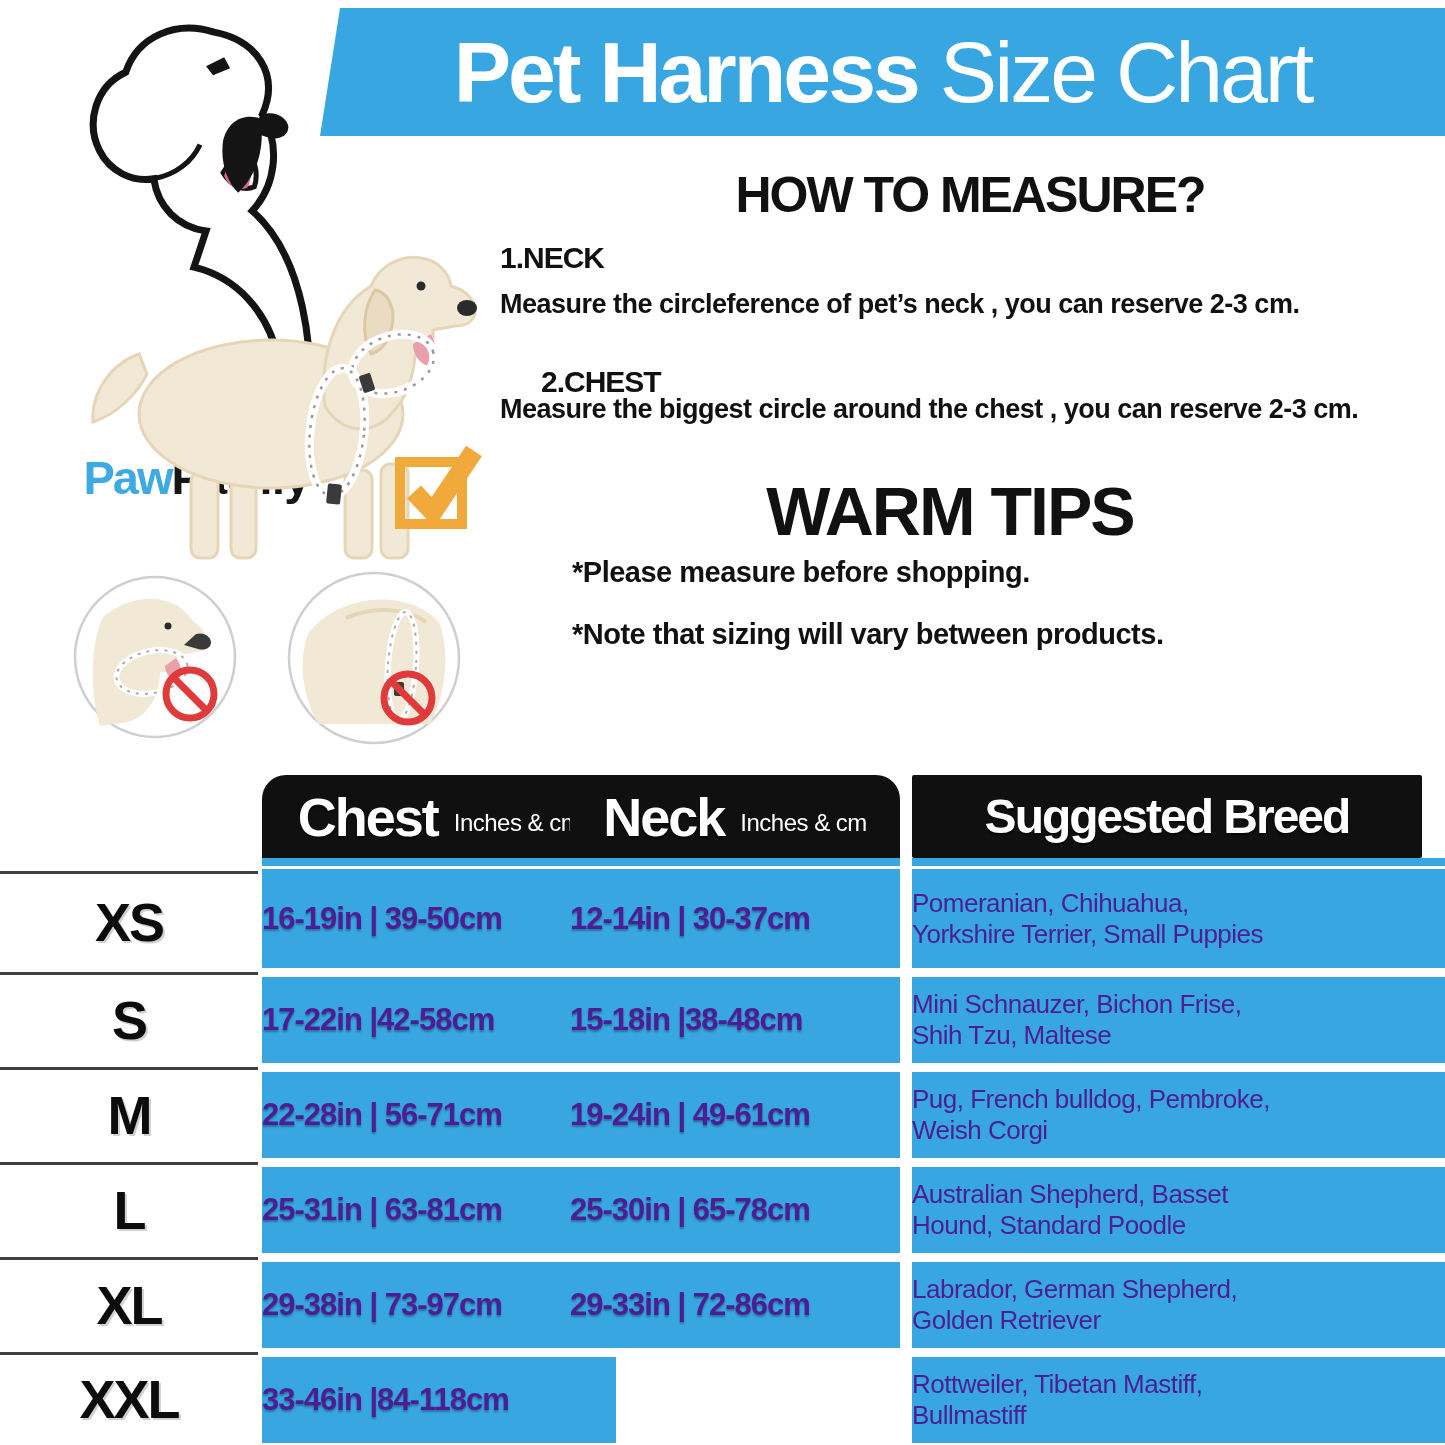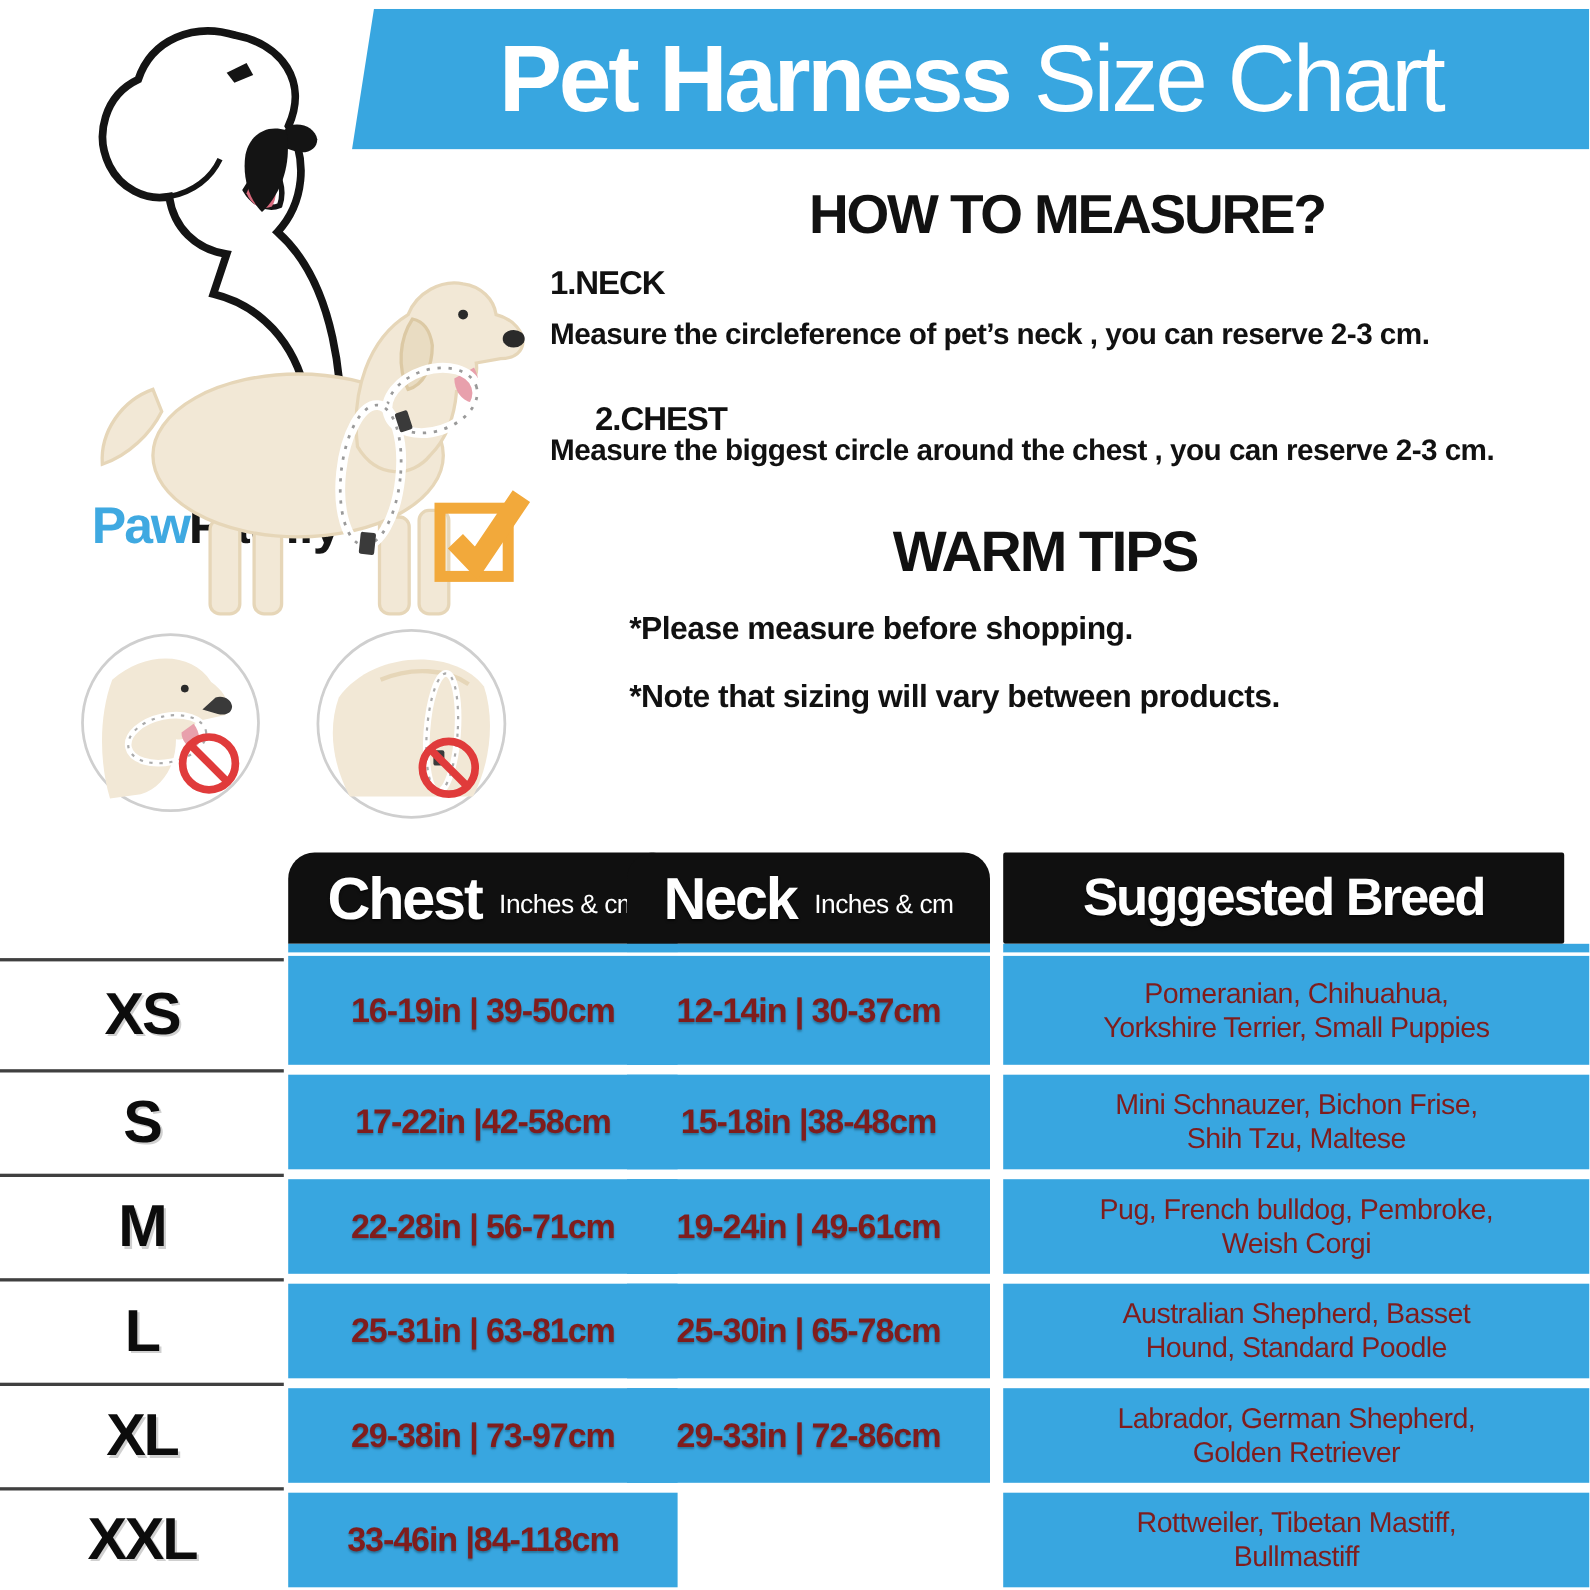--- a/index.html
+++ b/index.html
@@ -28,39 +28,39 @@
   .logo-text .pawify { color:#151515; }
 
   
   .htm-heading { left:600px; top:166px; width:740px; text-align:center;
     font-size:50px; font-weight:900; letter-spacing:-2px; }
   .step-label { left:500px; font-size:30px; font-weight:900; letter-spacing:-1px; }
   .step-text  { left:500px; font-size:27px; font-weight:700; letter-spacing:-0.5px; }
 
   
   .warm-heading { left:700px; top:472px; width:500px; text-align:center;
-    font-size:52px; font-weight:900; letter-spacing:-2px; }
+    font-size:68px; font-weight:900; letter-spacing:-2px; }
   .tips { left:572px; top:556px; width:800px; }
   .tip { font-size:29px; font-weight:700; letter-spacing:-0.5px; margin-bottom:29px; }
 
   
   .table { left:0; top:775px; width:1445px; height:670px; }
   .bluecol { position:absolute; top:0; height:670px; }
   .col-header { height:83px; background:var(--ink); border-radius:24px 24px 0 0;
     display:flex; align-items:center; justify-content:center; gap:16px;
     color:#fff; white-space:nowrap; }
   .col-title { font-size:54px; font-weight:900; letter-spacing:-2px;
     text-shadow:0 2px 2px rgba(0,0,0,.6); }
   .col-unit  { font-size:24px; font-weight:400; letter-spacing:-0.5px; margin-top:12px; }
   .col-title.breed { font-size:48px; }
   .strip { height:8px; background:var(--blue); }
   .wline { height:3px; background:#fff; }
   .cell { height:86px; margin-top:9px; background:var(--blue);
-    display:flex; flex-direction:column; align-items:center; justify-content:center;
-    color:#7f1d1d; text-align:center; }
+    display:flex; flex-direction:column; align-items:flex-start; justify-content:center;
+    color:#4c1d95; text-align:center; }
   .cell.first { height:99px; margin-top:0; }
   .cell .meas { font-size:31px; font-weight:700; letter-spacing:-1px;
     text-shadow:0 2px 2px rgba(0,0,0,.3); white-space:nowrap; }
   .cell .breed-line { font-size:26px; font-weight:400; letter-spacing:-0.5px;
     line-height:31px; white-space:nowrap; }
 
   .size-label { position:absolute; left:0; width:258px; height:90px; line-height:90px;
     text-align:center; font-size:54px; font-weight:900; letter-spacing:-2px; color:#0c0c0c;
     text-shadow:2px 2px 0 rgba(120,120,120,.35); }
   .row-line { position:absolute; left:0; width:258px; height:3px; background:var(--gray-line); }

